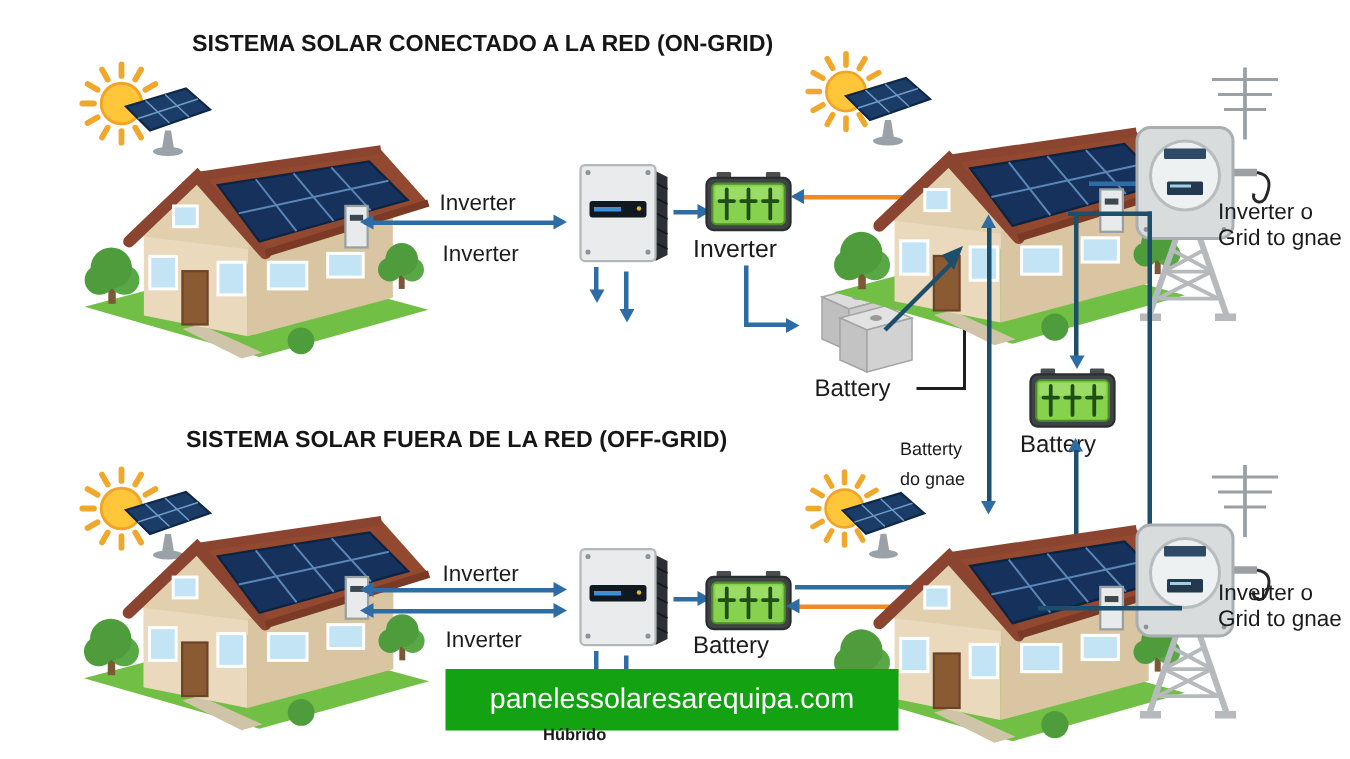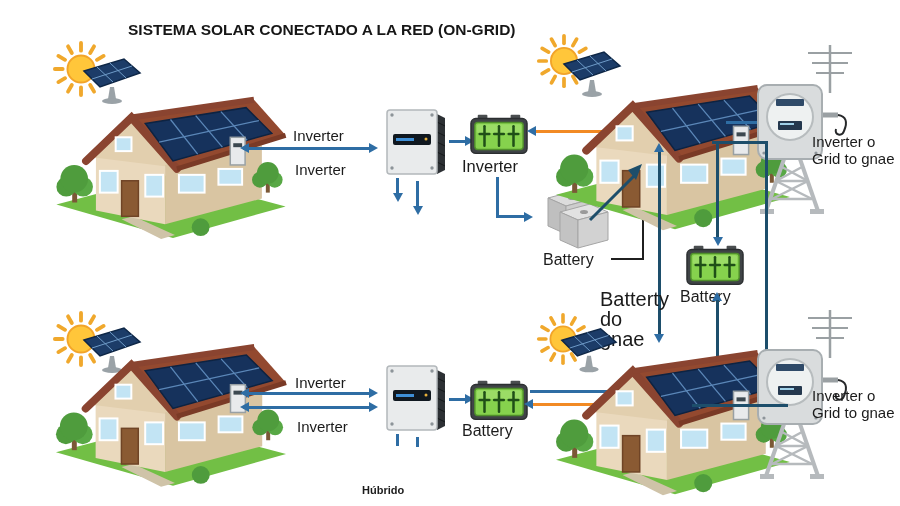--- a/index.html
+++ b/index.html
@@ -262,25 +262,26 @@
   <div class="wire navy" style="left:716px;top:144px;width:3px;height:95px"></div>
   <div class="ah ah-d navy" style="left:713px;top:237px;"></div>
 
   <svg class="abs" style="left:686px;top:245px;width:58px;height:42px">
       <use href="#sym-batt-green"></use>
     </svg>
   <div class="lbl center" style="left:680px;top:288px;width:70px;font-size:16px;">Battery</div>
   <div class="ah ah-u navy" style="left:712px;top:292px;"></div>
   <div class="wire navy" style="left:716px;top:300px;width:3px;height:106px"></div>
 
-  <div class="lbl center" style="left:600px;top:289px;width:72px;font-size:20px;line-height:20px;">
+  <div class="lbl center" style="left:600px;top:289px;width:72px;font-size:12px;line-height:20px;">
     <span>Batterty</span><br>
     <span>do gnae</span>
   </div>
 
+  <div class="lbl title" style="left:124px;top:285px;">SISTEMA SOLAR FUERA DE LA RED (OFF-GRID)</div>
 
   <svg class="abs" style="left:52px;top:310px;width:58px;height:58px">
       <use href="#sym-sun"></use>
     </svg>
   <svg class="abs" style="left:80px;top:324px;width:64px;height:52px">
       <use href="#sym-mini-panel"></use>
     </svg>
   <svg class="abs" style="left:52px;top:326px;width:238px;height:166px">
       <use href="#sym-house"></use>
     </svg>
@@ -327,15 +328,18 @@
 
   <svg class="abs" style="left:750px;top:306px;width:112px;height:176px">
       <use href="#sym-meter-tower"></use>
     </svg>
   <div class="lbl center" style="left:812px;top:387px;width:88px;">
     <span>Inverter o</span><br>
     <span>Grid to gnae</span>
   </div>
   <div class="wire navy" style="left:692px;top:404px;width:96px;height:3px"></div>
 
+  <div class="watermark">
+    <span>panelessolaresarequipa.com</span>
+  </div>
   <div class="lbl bold center" style="left:362px;top:484px;width:86px;font-size:11px;">Húbrido</div>
 
 </div>
 
 </body></html>

